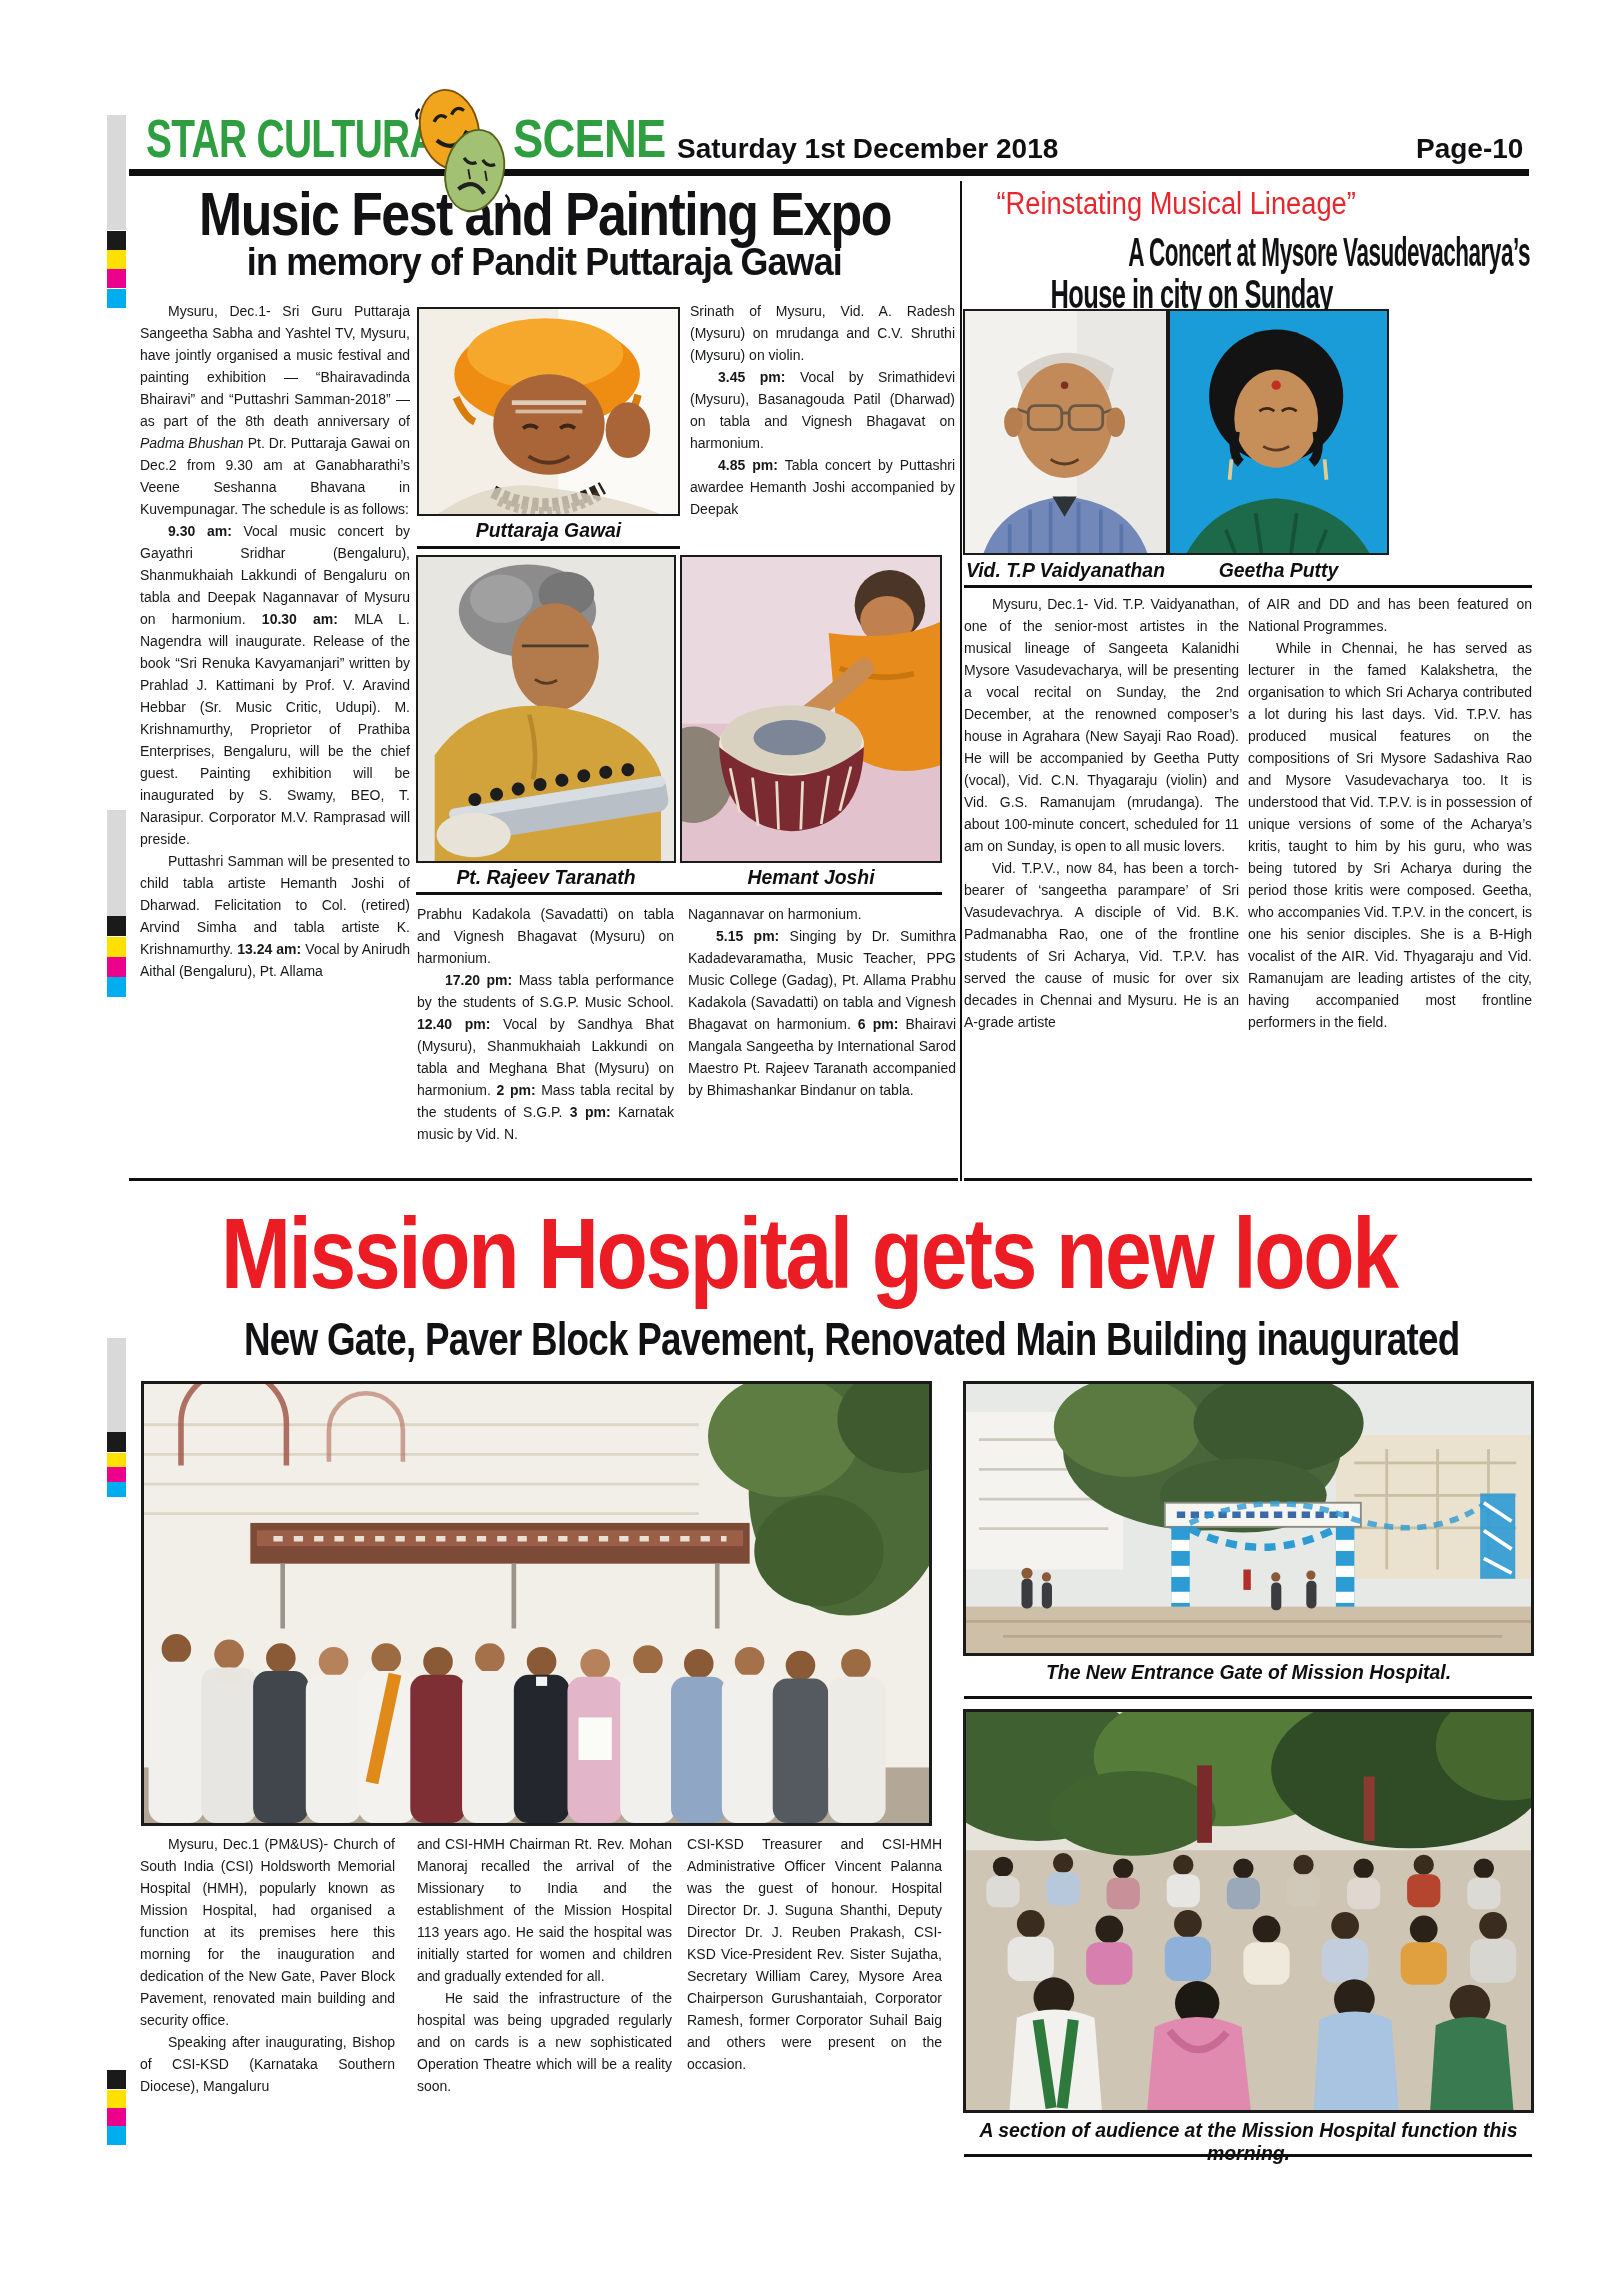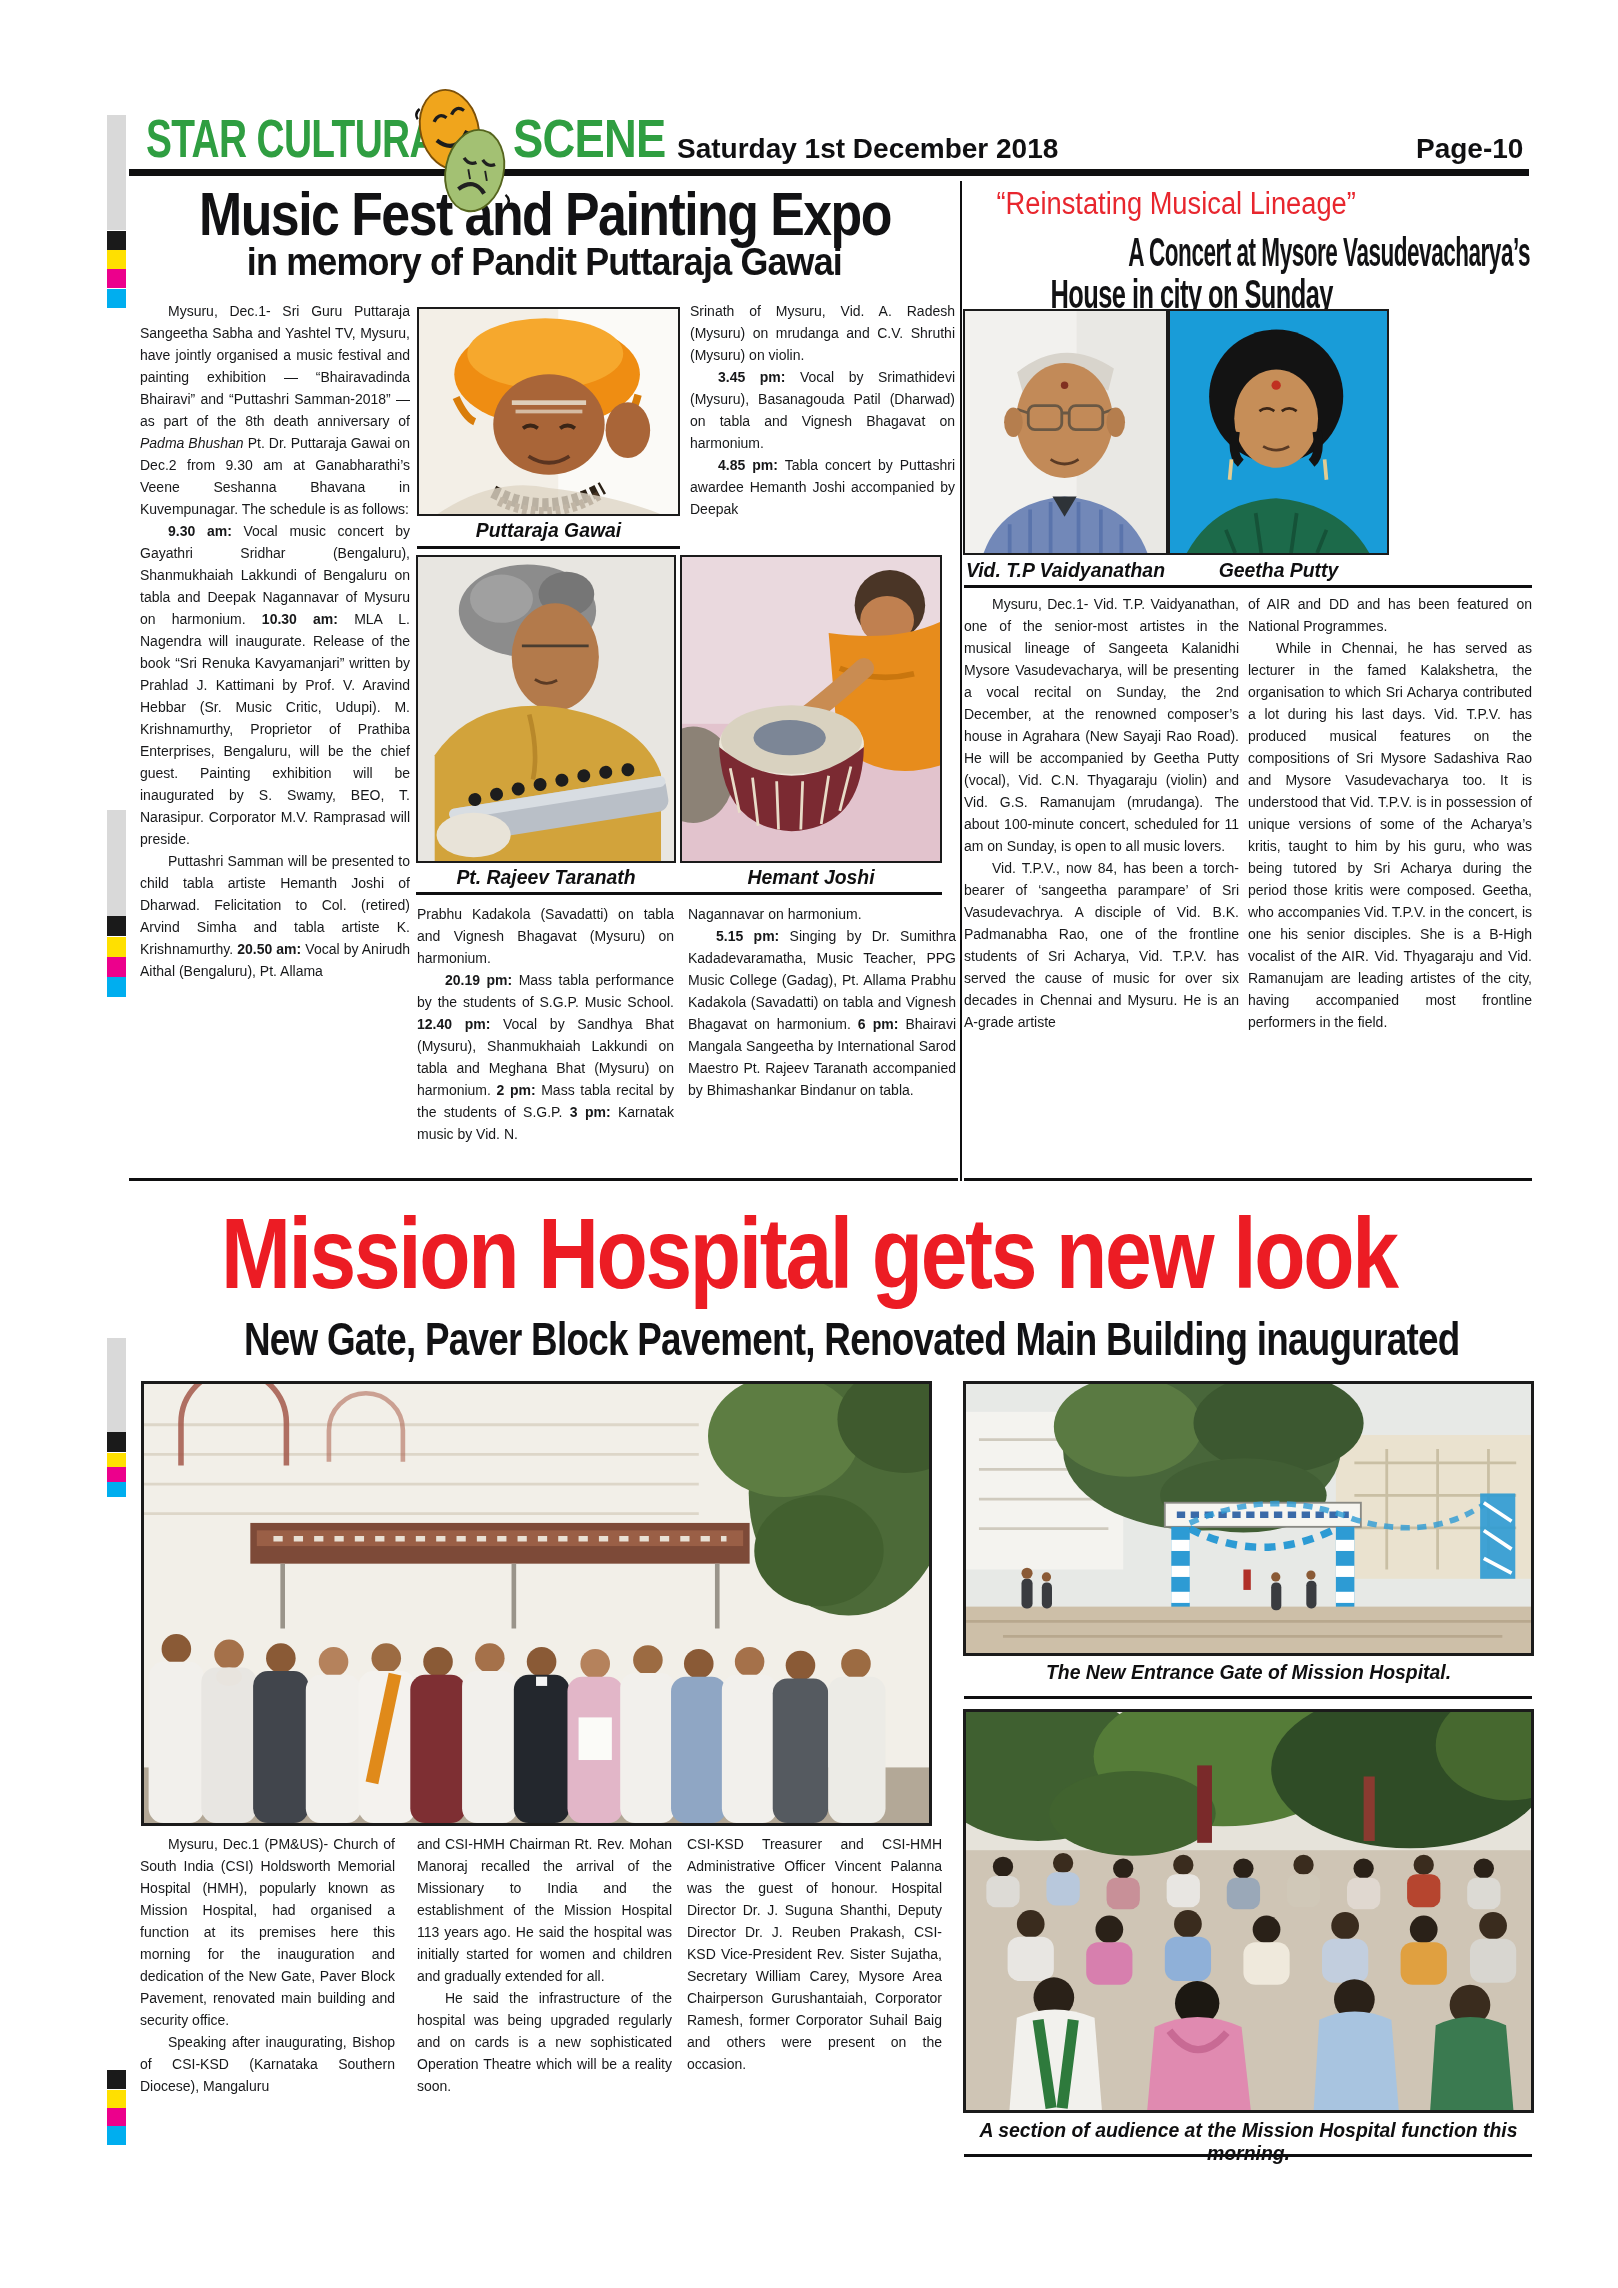--- a/index.html
+++ b/index.html
@@ -81,21 +81,21 @@
   <div class="abs ctr" style="left:129px;top:179px;width:831px">
     <span class="cx" style="font-size:61px;transform:scaleX(.85);letter-spacing:-1.8px">Music Fest and Painting Expo</span>
   </div>
   <div class="abs ctr" style="left:129px;top:240px;width:831px">
     <span class="cx" style="font-size:39px;transform:scaleX(.92);letter-spacing:-0.9px">in memory of Pandit Puttaraja Gawai</span>
   </div>
 
   <div class="abs bodycol" style="left:140px;top:300px;width:270px;height:872px">
       <p>Mysuru, Dec.1- Sri Guru Puttaraja Sangeetha Sabha and Yashtel TV, Mysuru, have jointly organised a music festival and painting exhibition — “Bhairavadinda Bhairavi” and “Puttashri Samman-2018” — as part of the 8th death anniversary of <i>Padma Bhushan</i> Pt. Dr. Puttaraja Gawai on Dec.2 from 9.30 am at Ganabharathi’s Veene Seshanna Bhavana in Kuvempunagar. The schedule is as follows:</p>
       <p><b>9.30 am:</b> Vocal music concert by Gayathri Sridhar (Bengaluru), Shanmukhaiah Lakkundi of Bengaluru on tabla and Deepak Nagannavar of Mysuru on harmonium. <b>10.30 am:</b> MLA L. Nagendra will inaugurate. Release of the book “Sri Renuka Kavyamanjari” written by Prahlad J. Kattimani by Prof. V. Aravind Hebbar (Sr. Music Critic, Udupi). M. Krishnamurthy, Proprietor of Prathiba Enterprises, Bengaluru, will be the chief guest. Painting exhibition will be inaugurated by S. Swamy, BEO, T. Narasipur. Corporator M.V. Ramprasad will preside.</p>
-      <p>Puttashri Samman will be presented to child tabla artiste Hemanth Joshi of Dharwad. Felicitation to Col. (retired) Arvind Simha and tabla artiste K. Krishnamurthy. <b>20.50 am:</b> Vocal by Anirudh Aithal (Bengaluru), Pt. Allama</p>
+      <p>Puttashri Samman will be presented to child tabla artiste Hemanth Joshi of Dharwad. Felicitation to Col. (retired) Arvind Simha and tabla artiste K. Krishnamurthy. <b>13.24 am:</b> Vocal by Anirudh Aithal (Bengaluru), Pt. Allama</p>
     </div>
 
   <div class="abs photo photo3" style="left:417px;top:307px;width:263px;height:209px">
     <svg viewBox="0 0 279 220" preserveAspectRatio="none">
       <rect width="279" height="220" fill="#f3efe7"></rect>
       <rect x="150" width="129" height="220" fill="#fbfaf7"></rect>
       <ellipse cx="138" cy="70" rx="100" ry="56" fill="#ef8d12"></ellipse>
       <ellipse cx="136" cy="48" rx="84" ry="38" fill="#f6a82d"></ellipse>
       <path d="M40 95 q10 22 20 26 M236 92 q-6 24 -16 28" stroke="#d97d0a" stroke-width="8" fill="none"></path>
       <ellipse cx="140" cy="124" rx="60" ry="54" fill="#a96538"></ellipse>
@@ -158,21 +158,21 @@
         <path d="M52 228 l10 48 M76 238 l6 52 M102 242 l2 52 M130 242 l-2 52 M158 236 l-8 52 M182 226 l-12 48"></path>
       </g>
     </svg>
   </div>
   <div class="abs cap" style="left:416px;top:866px;width:260px">Pt. Rajeev Taranath</div>
   <div class="abs cap" style="left:680px;top:866px;width:262px">Hemant Joshi</div>
   <div class="abs rule" style="left:416px;top:892px;width:526px;height:2.8px"></div>
 
   <div class="abs bodycol" style="left:417px;top:903px;width:257px">
       <p class="ni">Prabhu Kadakola (Savadatti) on tabla and Vignesh Bhagavat (Mysuru) on harmonium.</p>
-      <p><b>20.19 pm:</b> Mass tabla performance by the students of S.G.P. Music School. <b>12.40 pm:</b> Vocal by Sandhya Bhat (Mysuru), Shanmukhaiah Lakkundi on tabla and Meghana Bhat (Mysuru) on harmonium. <b>2 pm:</b> Mass tabla recital by the students of S.G.P. <b>3 pm:</b> Karnatak music by Vid. N.</p>
+      <p><b>17.20 pm:</b> Mass tabla performance by the students of S.G.P. Music School. <b>12.40 pm:</b> Vocal by Sandhya Bhat (Mysuru), Shanmukhaiah Lakkundi on tabla and Meghana Bhat (Mysuru) on harmonium. <b>2 pm:</b> Mass tabla recital by the students of S.G.P. <b>3 pm:</b> Karnatak music by Vid. N.</p>
     </div>
   <div class="abs bodycol" style="left:690px;top:300px;width:265px">
       <p class="ni">Srinath of Mysuru, Vid. A. Radesh (Mysuru) on mrudanga and C.V. Shruthi (Mysuru) on violin.</p>
       <p><b>3.45 pm:</b> Vocal by Srimathidevi (Mysuru), Basanagouda Patil (Dharwad) on tabla and Vignesh Bhagavat on harmonium.</p>
       <p><b>4.85 pm:</b> Tabla concert by Puttashri awardee Hemanth Joshi accompanied by Deepak</p>
     </div>
   <div class="abs bodycol" style="left:688px;top:903px;width:268px">
       <p class="ni">Nagannavar on harmonium.</p>
       <p><b>5.15 pm:</b> Singing by Dr. Sumithra Kadadevaramatha, Music Teacher, PPG Music College (Gadag), Pt. Allama Prabhu Kadakola (Savadatti) on tabla and Vignesh Bhagavat on harmonium. <b>6 pm:</b> Bhairavi Mangala Sangeetha by International Sarod Maestro Pt. Rajeev Taranath accompanied by Bhimashankar Bindanur on tabla.</p>
     </div>

